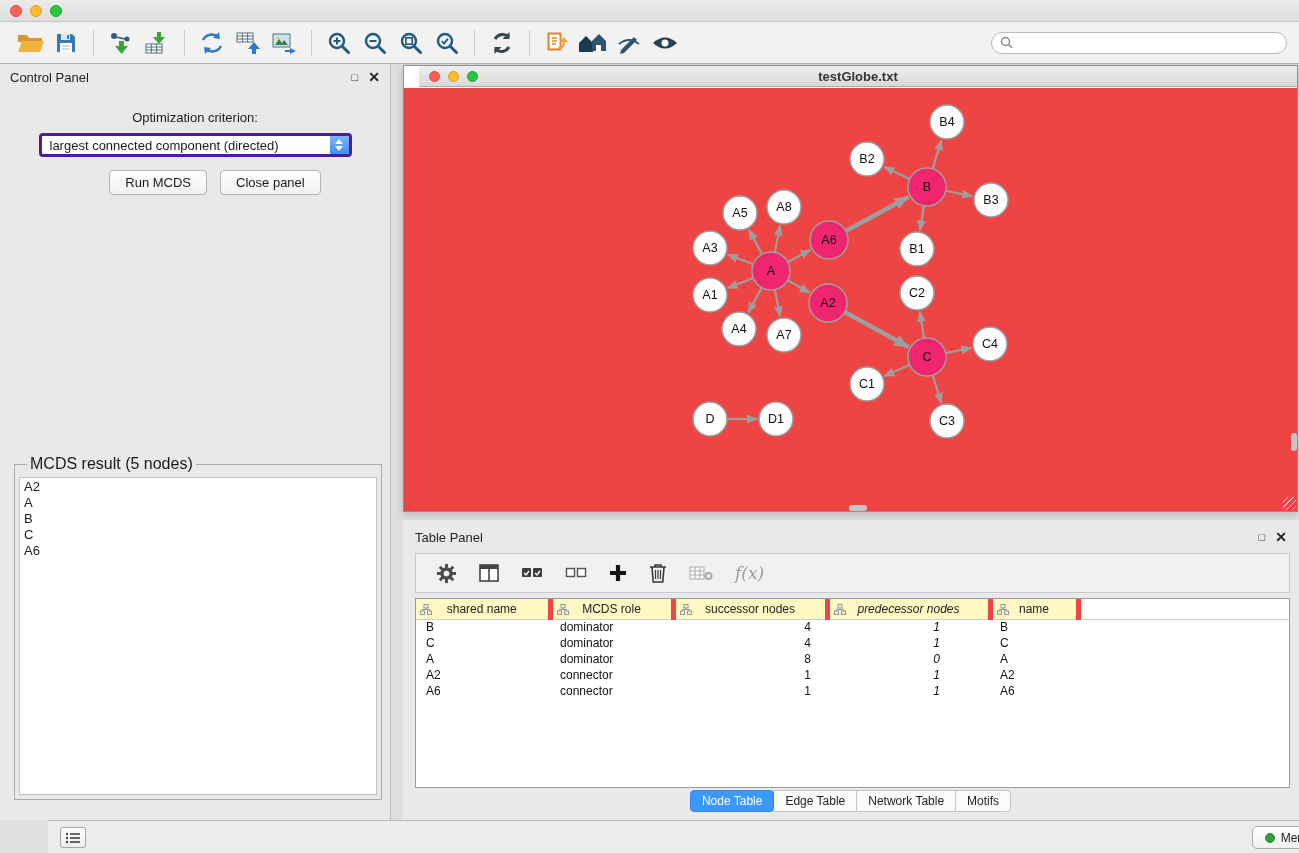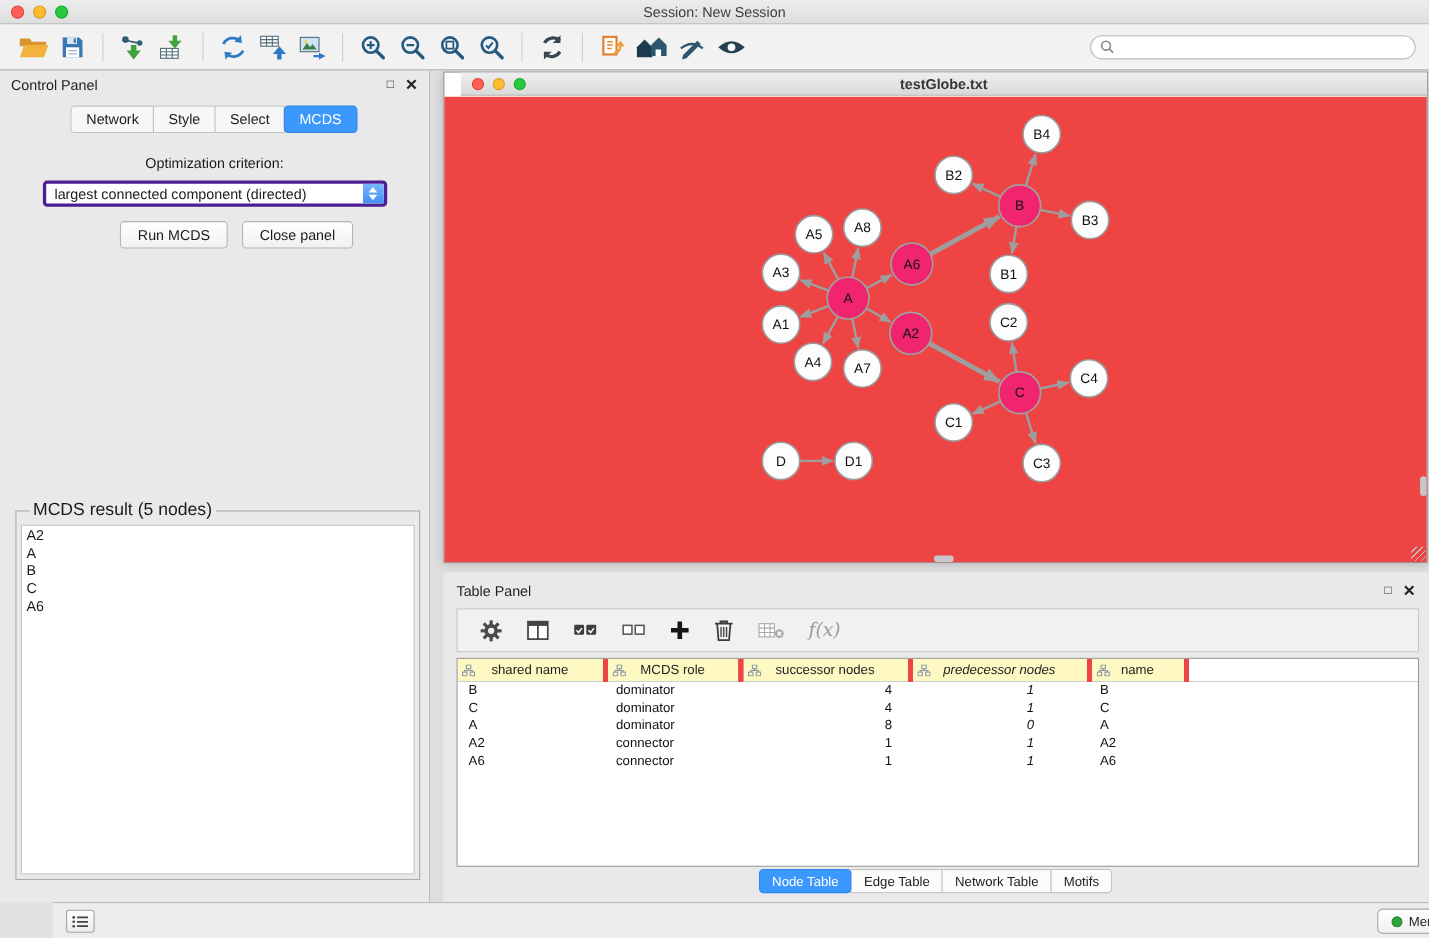--- a/index.html
+++ b/index.html
@@ -120,21 +120,20 @@
 </style>
 </head>
 <body>
 
 <div class="titlebar">
   <div class="traffic">
     <span class="light red"></span>
     <span class="light yellow"></span>
     <span class="light green"></span>
   </div>
-  <div class="window-title">Session: New Session</div>
 </div>
 
 <div class="toolbar">
   <div class="tb-btn">
     <svg width="27" height="21" viewBox="0 0 27 21">
         <path d="M1 3 h9 l2 3 h13 v4 H1 z" fill="#D9952F"></path>
         <path d="M1 20 L5 9 h22 l-4 11 z" fill="#F2B23E"></path>
       </svg>
   </div>
   <div class="tb-btn">
@@ -273,26 +272,20 @@
 <div class="main">
 
   <div class="control-panel">
     <div class="panel-header">
       <span>Control Panel</span>
       <span class="ph-icons">
         <span class="ph-float">□</span>
         <span class="ph-close">✕</span>
       </span>
     </div>
-    <div class="cp-tabs" id="cp-tabs">
-        <div class="seg-tab">Network</div>
-        <div class="seg-tab">Style</div>
-        <div class="seg-tab">Select</div>
-        <div class="seg-tab active">MCDS</div>
-      </div>
     <div class="opt-label">Optimization criterion:</div>
     <div class="dropdown">
       <span>largest connected component (directed)</span>
       <span class="stepper">
           <i class="up"></i>
           <i class="dn"></i>
         </span>
     </div>
     <div class="cp-buttons">
       <button>Run MCDS</button>

